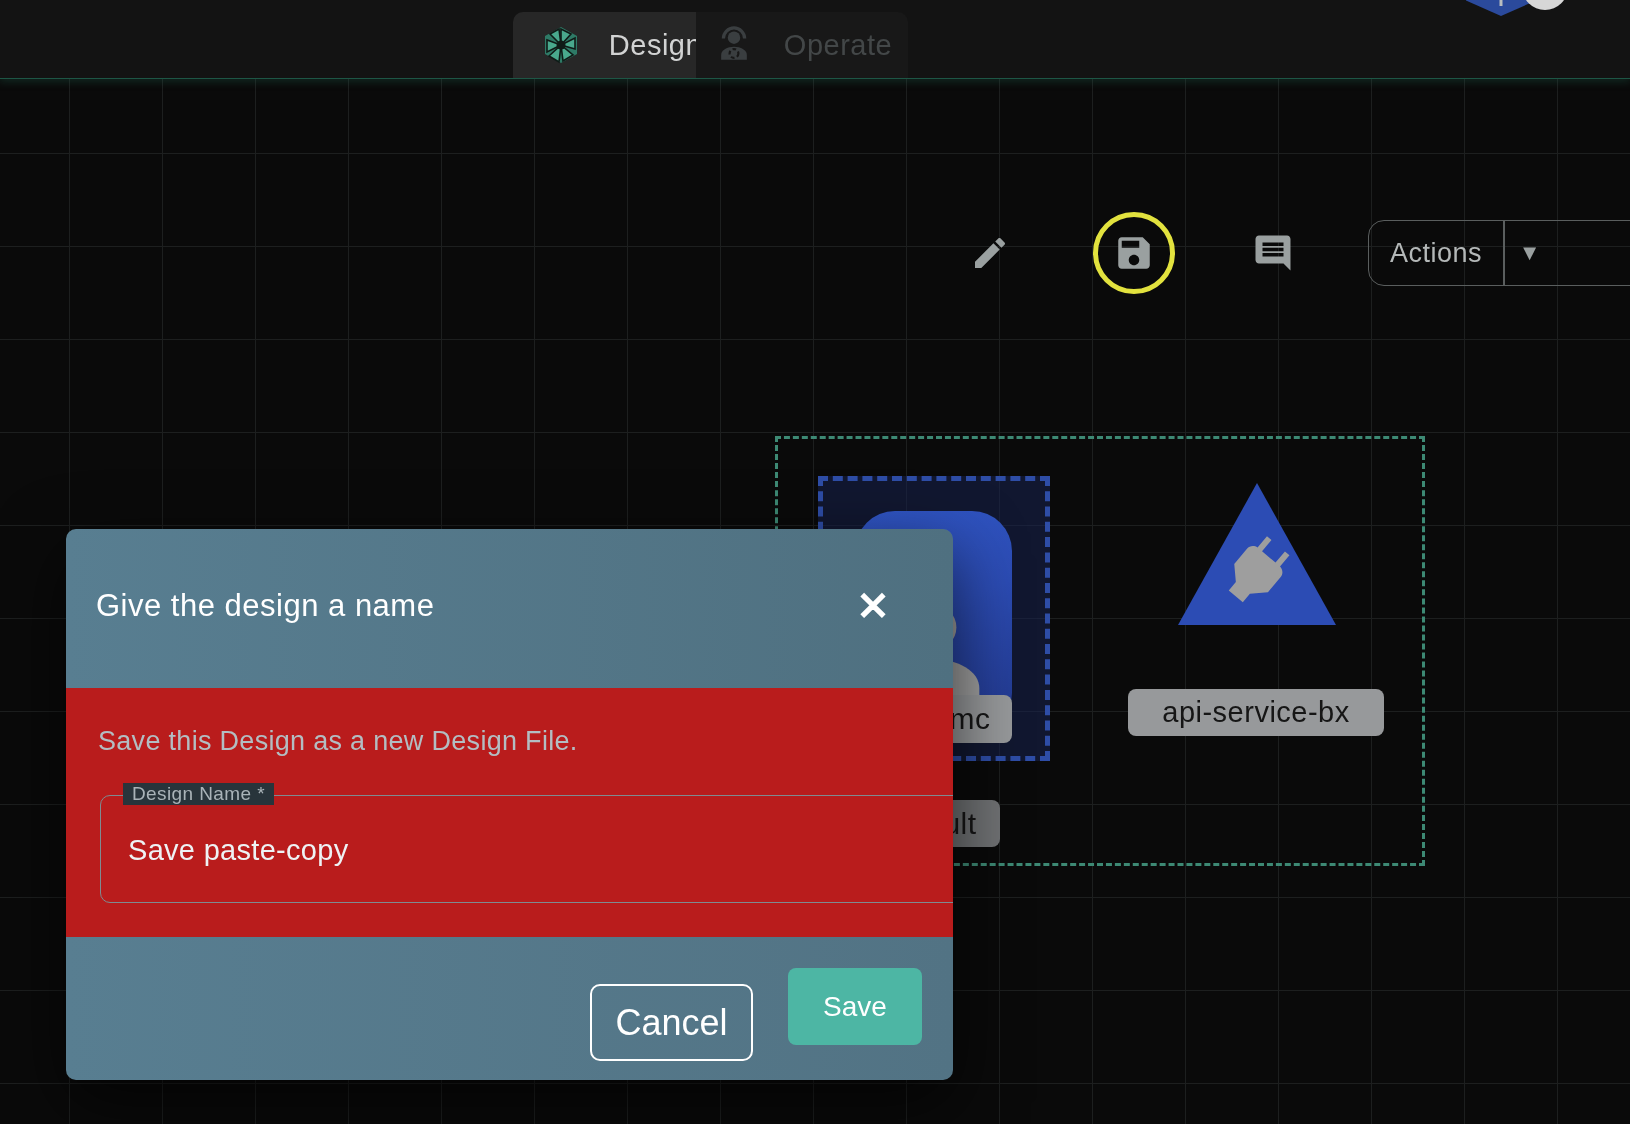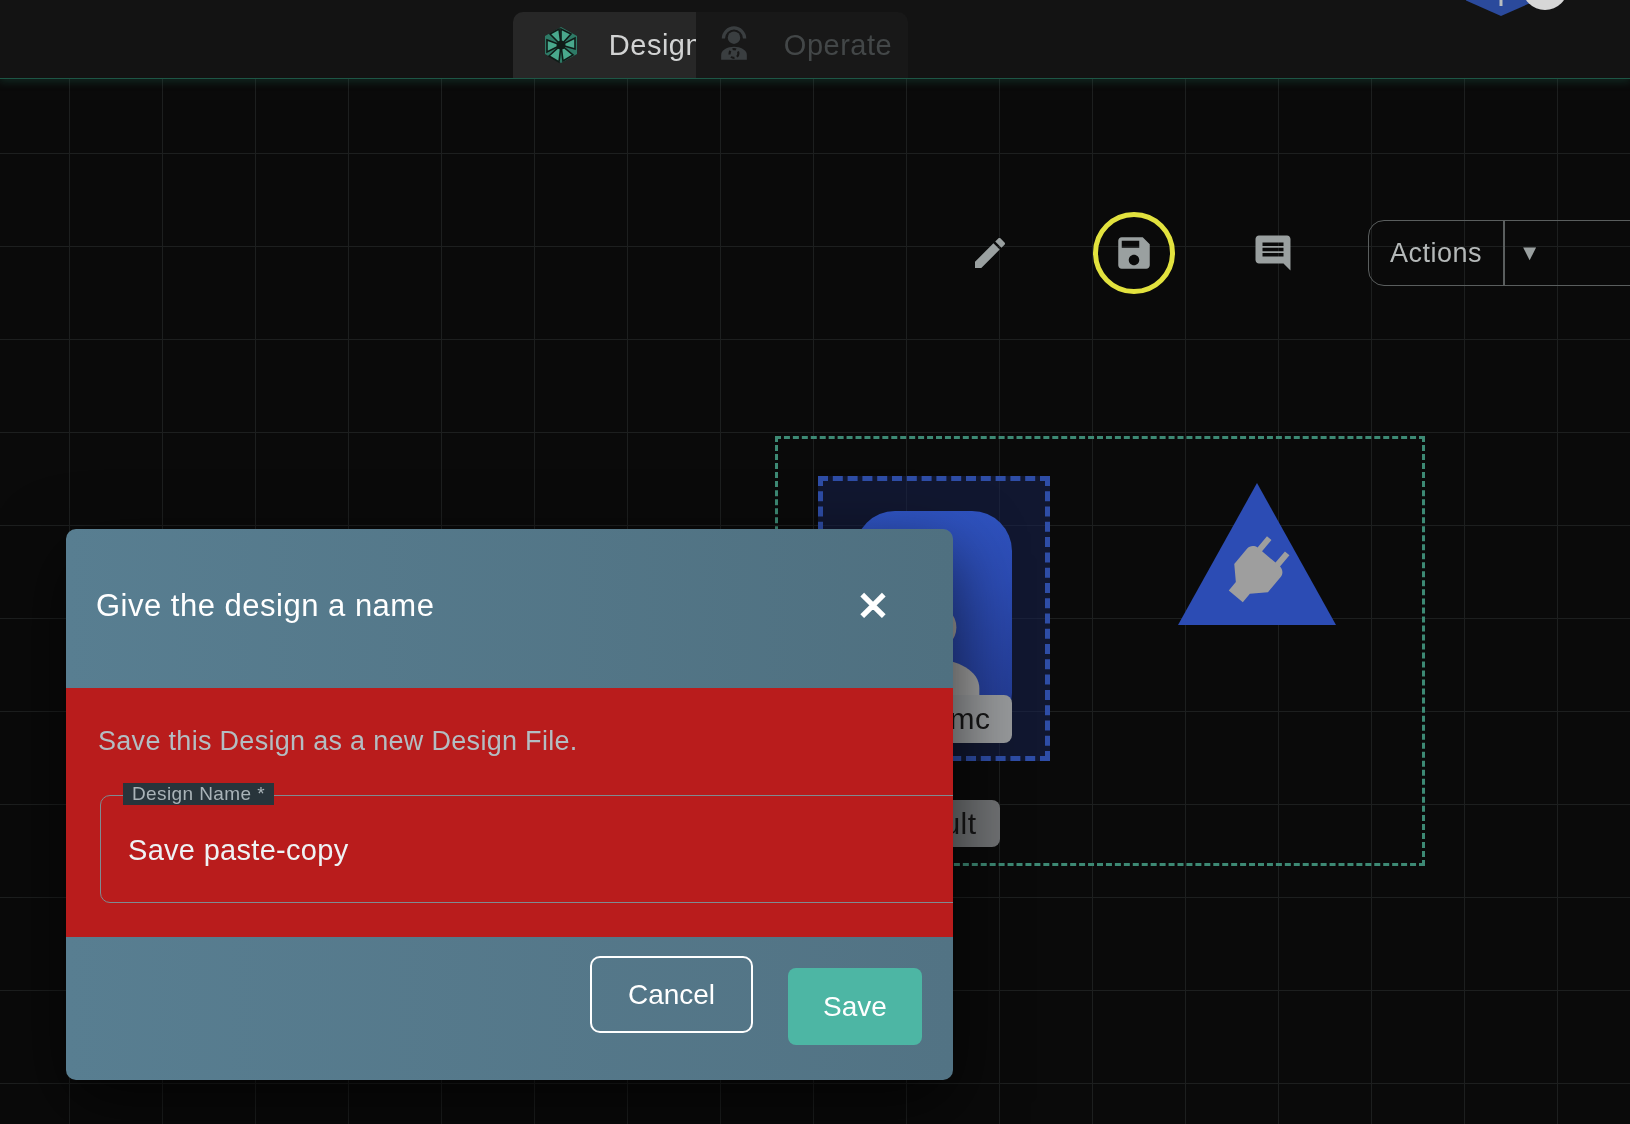--- a/index.html
+++ b/index.html
@@ -81,23 +81,23 @@
   #modal-desc { position:absolute; left:32px; top:38px; color:#b3bdc2; font-size:27px;
     letter-spacing:.3px; }
   #design-name-field { position:absolute; left:34px; top:107px; width:972px; height:108px;
     border:1.5px solid #7f8b91; border-radius:10px; }
   #design-name-label { position:absolute; left:22px; top:-13px; background:#28343b;
     padding:0 9px; color:#a9b3b8; font-size:19px; letter-spacing:.4px; }
   #design-name-value { position:absolute; left:27px; top:0; height:108px; display:flex;
     align-items:center; color:#eef2f4; font-size:29px; letter-spacing:.3px; }
   #modal-footer { flex:1; background:linear-gradient(90deg,#587e91,#527384);
     position:relative; }
-  #cancel-btn { position:absolute; right:200px; top:19px; width:163px; height:77px;
+  #cancel-btn { position:absolute; right:200px; top:47px; width:163px; height:77px;
     border:2px solid #ffffff; border-radius:10px; background:transparent; color:#ffffff;
-    font-size:28px; display:flex; align-items:center; justify-content:center; cursor:pointer; }
+    font-size:36px; display:flex; align-items:center; justify-content:center; cursor:pointer; }
   #save-btn { position:absolute; right:31px; top:31px; width:134px; height:77px;
     border-radius:8px; background:#4db6a4; color:#ffffff; font-size:28px;
     display:flex; align-items:center; justify-content:center; cursor:pointer; }
 </style>
 </head>
 <body>
 
 <div id="canvas" class="abs">
 
   <div id="group-selection" class="abs"></div>
@@ -113,20 +113,21 @@
     </span>
   </div>
   <div id="person-label" class="abs node-label">mc</div>
   <div id="person-sublabel" class="abs node-label">ult</div>
 
   <div id="triangle-node" class="abs">
     <svg width="88" height="88" viewBox="0 0 24 24" fill="#9e9e9e">
       <path d="M16 7V3h-1.6v4H9.6V3H8v4c-1.1.1-2 1-2 2.1v5.4l3.5 3.5V21h5v-3l3.5-3.5V9.1C18 8 17.1 7.1 16 7z"></path>
     </svg>
   </div>
+  <div id="api-label" class="abs node-label">api-service-bx</div>
 
   <div id="edit-btn" class="abs">
     <svg width="40" height="40" viewBox="0 0 24 24" fill="#9aa0a0">
       <path d="M3 17.25V21h3.75L17.81 9.94l-3.75-3.75L3 17.25zM20.71 7.04c.39-.39.39-1.02 0-1.41l-2.34-2.34c-.39-.39-1.02-.39-1.41 0l-1.83 1.83 3.75 3.75 1.83-1.83z"></path>
     </svg>
   </div>
   <div id="save-ring" class="abs">
     <svg width="42" height="42" viewBox="0 0 24 24" fill="#9aa0a0">
       <path d="M17 3H5c-1.11 0-2 .9-2 2v14c0 1.1.89 2 2 2h14c1.1 0 2-.9 2-2V7l-4-4zm-5 16c-1.66 0-3-1.34-3-3s1.34-3 3-3 3 1.34 3 3-1.34 3-3 3zm3-10H5V5h10v4z"></path>
     </svg>

